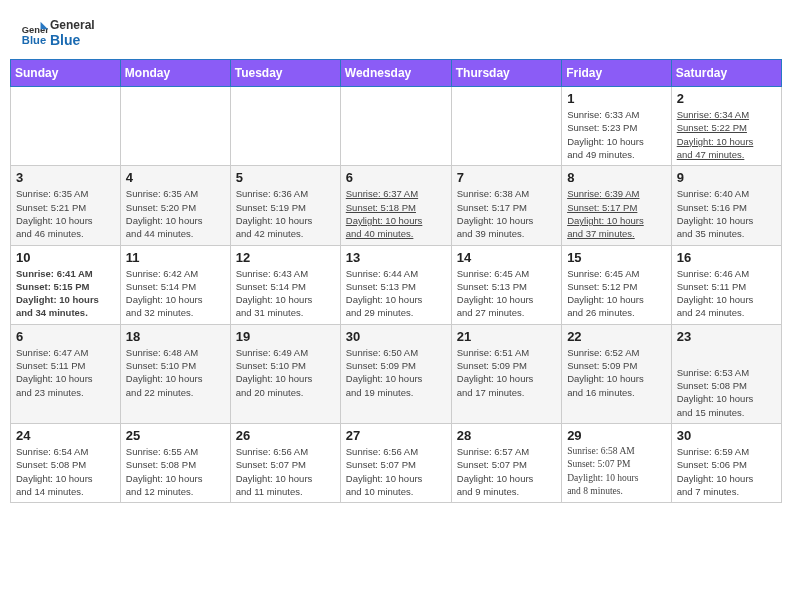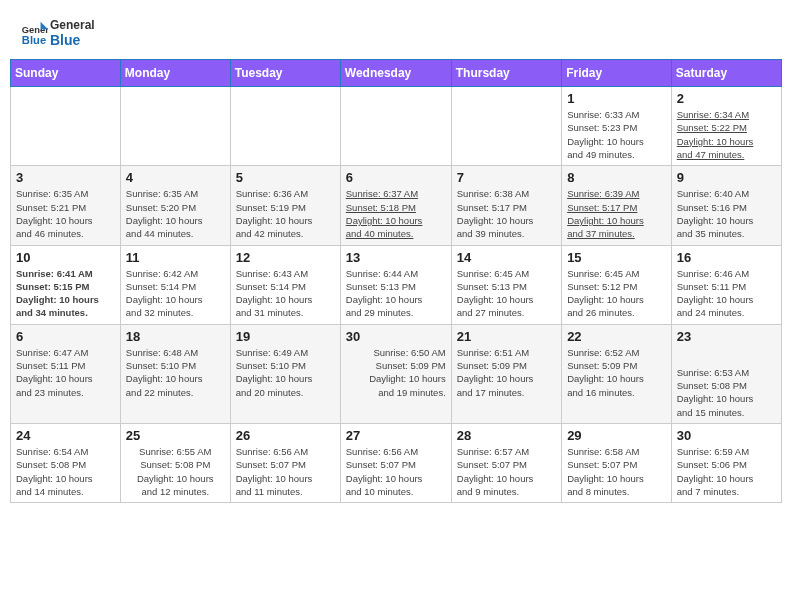--- a/index.html
+++ b/index.html
@@ -248,21 +248,21 @@
         </td>
         <td>
           <span class="day-num">19</span>
           <div class="day-info" style="white-space: pre-line;">Sunrise: 6:49 AM
 Sunset: 5:10 PM
 Daylight: 10 hours
 and 20 minutes.</div>
         </td>
         <td>
           <span class="day-num">30</span>
-          <div class="day-info" style="white-space: pre-line; text-align: right;">Sunrise: 6:50 AM
+          <div class="day-info" style="white-space: pre-line;">Sunrise: 6:50 AM
 Sunset: 5:09 PM
 Daylight: 10 hours
 and 19 minutes.</div>
         </td>
         <td>
           <span class="day-num">21</span>
           <div class="day-info" style="white-space: pre-line;">Sunrise: 6:51 AM
 Sunset: 5:09 PM
 Daylight: 10 hours
 and 17 minutes.</div>
@@ -285,21 +285,21 @@
       <tr>
         <td>
           <span class="day-num">24</span>
           <div class="day-info" style="white-space: pre-line;">Sunrise: 6:54 AM
 Sunset: 5:08 PM
 Daylight: 10 hours
 and 14 minutes.</div>
         </td>
         <td>
           <span class="day-num">25</span>
-          <div class="day-info" style="white-space: pre-line; text-align: center;">Sunrise: 6:55 AM
+          <div class="day-info" style="white-space: pre-line;">Sunrise: 6:55 AM
 Sunset: 5:08 PM
 Daylight: 10 hours
 and 12 minutes.</div>
         </td>
         <td>
           <span class="day-num">26</span>
           <div class="day-info" style="white-space: pre-line;">Sunrise: 6:56 AM
 Sunset: 5:07 PM
 Daylight: 10 hours
 and 11 minutes.</div>
@@ -313,21 +313,21 @@
         </td>
         <td>
           <span class="day-num">28</span>
           <div class="day-info" style="white-space: pre-line;">Sunrise: 6:57 AM
 Sunset: 5:07 PM
 Daylight: 10 hours
 and 9 minutes.</div>
         </td>
         <td>
           <span class="day-num">29</span>
-          <div class="day-info" style="white-space: pre-line;">Sunrise: 6:58 AM
+          <div class="day-info" style="white-space: pre-line; font-family: Liberation Serif, serif;">Sunrise: 6:58 AM
 Sunset: 5:07 PM
 Daylight: 10 hours
 and 8 minutes.</div>
         </td>
         <td>
           <span class="day-num">30</span>
           <div class="day-info" style="white-space: pre-line;">Sunrise: 6:59 AM
 Sunset: 5:06 PM
 Daylight: 10 hours
 and 7 minutes.</div>

